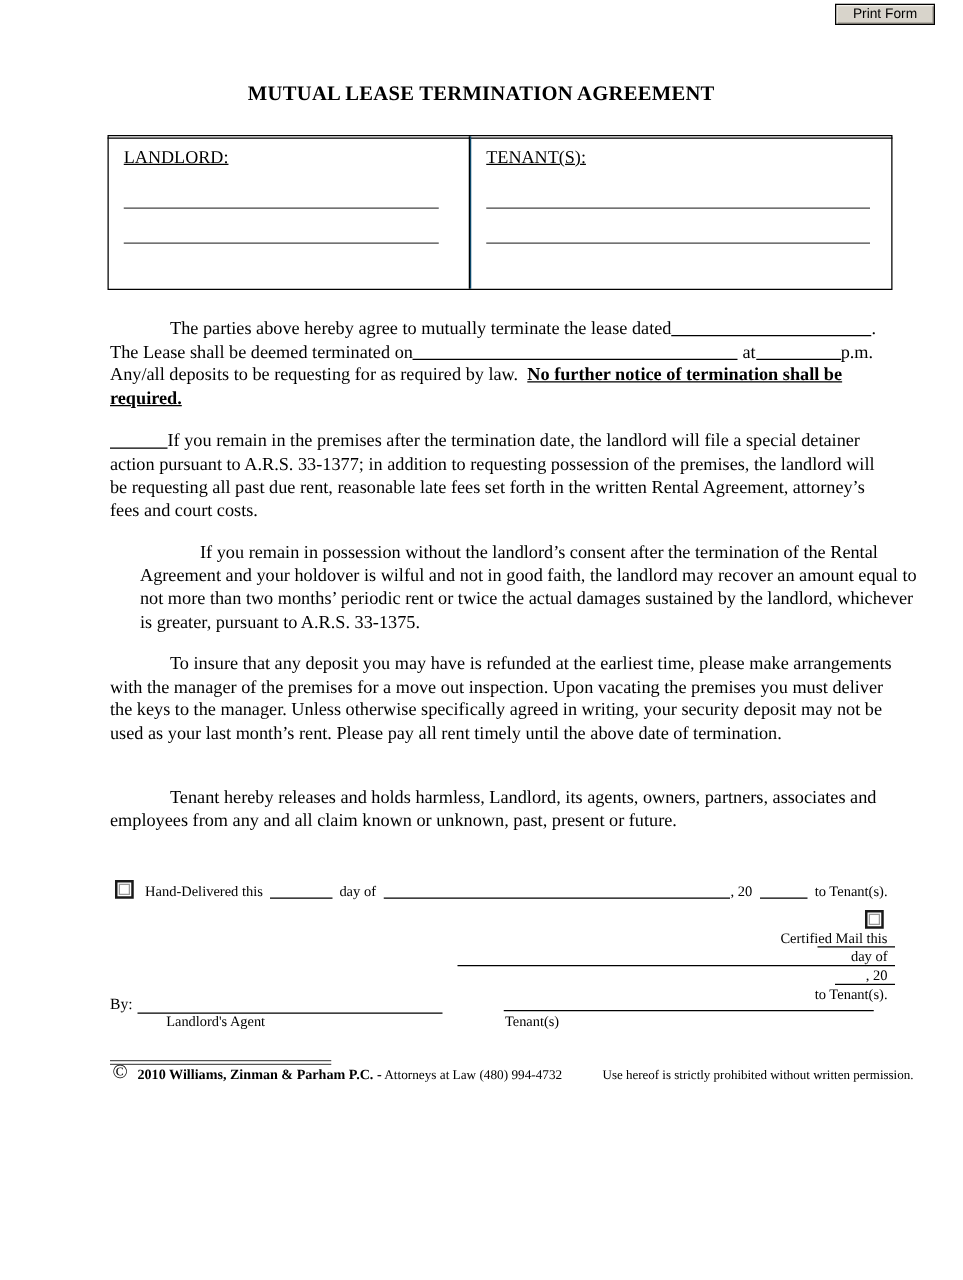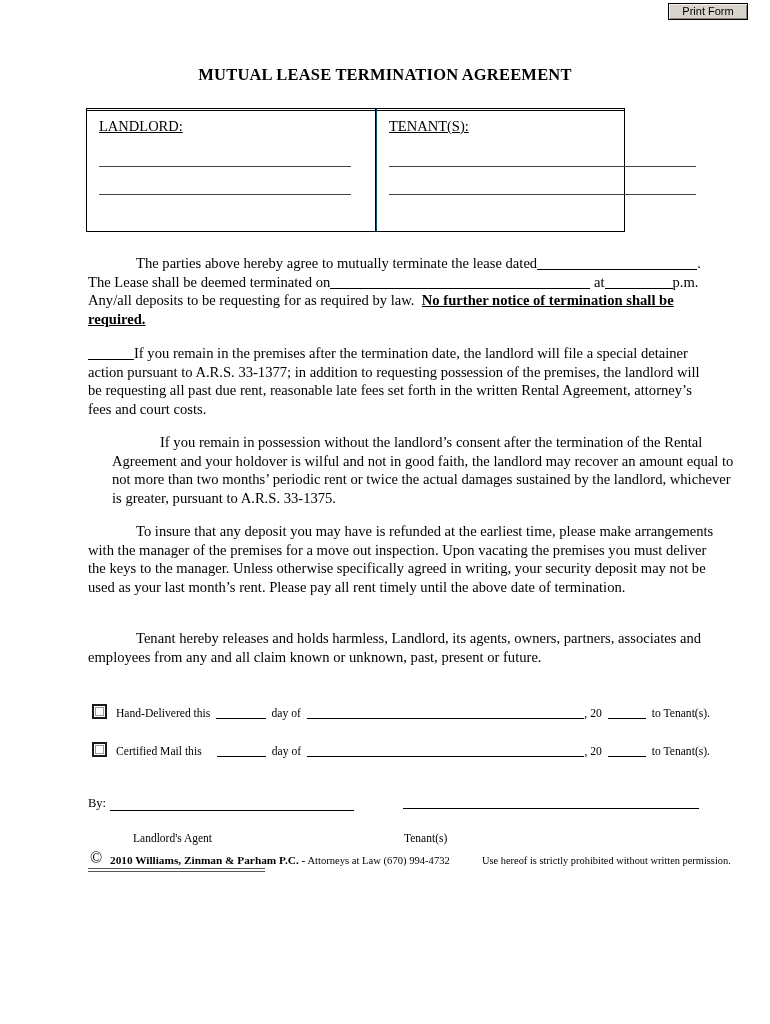--- a/index.html
+++ b/index.html
@@ -53,21 +53,21 @@
     font-weight: bold;
     font-size: 16.5px;
     letter-spacing: 0.2px;
   }
 
   
   .party-box {
     position: absolute;
     top: 108px;
     left: 86px;
-    width: 539px;
+    width: 628px;
     height: 124px;
     border: 1.6px solid #000000;
     border-top: 1.6px double #000000;
     box-sizing: border-box;
     display: flex;
   }
   .party-box::before {
     content: "";
     position: absolute;
     top: 1px;
@@ -181,21 +181,21 @@
     top: 0;
     font-size: 12.5px;
   }
   .sig-rule {
     position: absolute;
     border-bottom: 1.3px solid #000000;
     height: 0;
   }
   .sig-rule.left  { left: 22px;  top: 14px; width: 244px; }
   .sig-rule.right { left: 315px; top: 12px; width: 296px; }
-  .sig-caps { position: relative; height: 16px; margin-top: 20px; }
+  .sig-caps { position: relative; height: 16px; margin-top: 0; }
   .sig-cap {
     position: absolute;
     font-size: 11.5px;
   }
   .sig-cap.left  { left: 45px; }
   .sig-cap.right { left: 316px; }
   .double-rule {
     position: absolute;
     left: 0;
     top: 36px;
@@ -290,21 +290,21 @@
         </span>
       <span class="lbl">Hand-Delivered this</span>
       <span class="fill d-day"></span>
       <span class="lbl" style="margin-left:6px;">day of</span>
       <span class="fill d-mon"></span>
       <span class="lbl">, 20</span>
       <span class="fill d-year"></span>
       <span class="lbl" style="margin-left:6px;">to Tenant(s).</span>
     </div>
 
-    <div class="delivery-row" style="margin-top:8px;">
+    <div class="delivery-row" style="margin-top:8px;flex-direction:column;">
       <span class="form-checkbox">
           <i></i>
         </span>
       <span class="lbl">Certified Mail this</span>
       <span class="fill d-day" style="margin-left:9px;"></span>
       <span class="lbl" style="margin-left:6px;">day of</span>
       <span class="fill d-mon"></span>
       <span class="lbl">, 20</span>
       <span class="fill d-year"></span>
       <span class="lbl" style="margin-left:6px;">to Tenant(s).</span>
@@ -320,17 +320,17 @@
     </div>
     <div class="sig-caps">
       <span class="sig-cap left">Landlord's Agent</span>
       <span class="sig-cap right">Tenant(s)</span>
       <span class="double-rule"></span>
     </div>
   </div>
 
   <div class="footer">
     <span class="copy-sym">©</span>
-    <span class="copy-main"><span>2010 Williams, Zinman &amp; Parham P.C. -</span><span class="thin"> Attorneys at Law (670) 994-4732</span></span>
+    <span class="copy-main"><span>2010 Williams, Zinman &amp; Parham P.C. -</span><span class="thin"> Attorneys at Law (480) 994-4732</span></span>
     <span class="copy-note">Use hereof is strictly prohibited without written permission.</span>
   </div>
 
 </div>
 
 </body></html>

